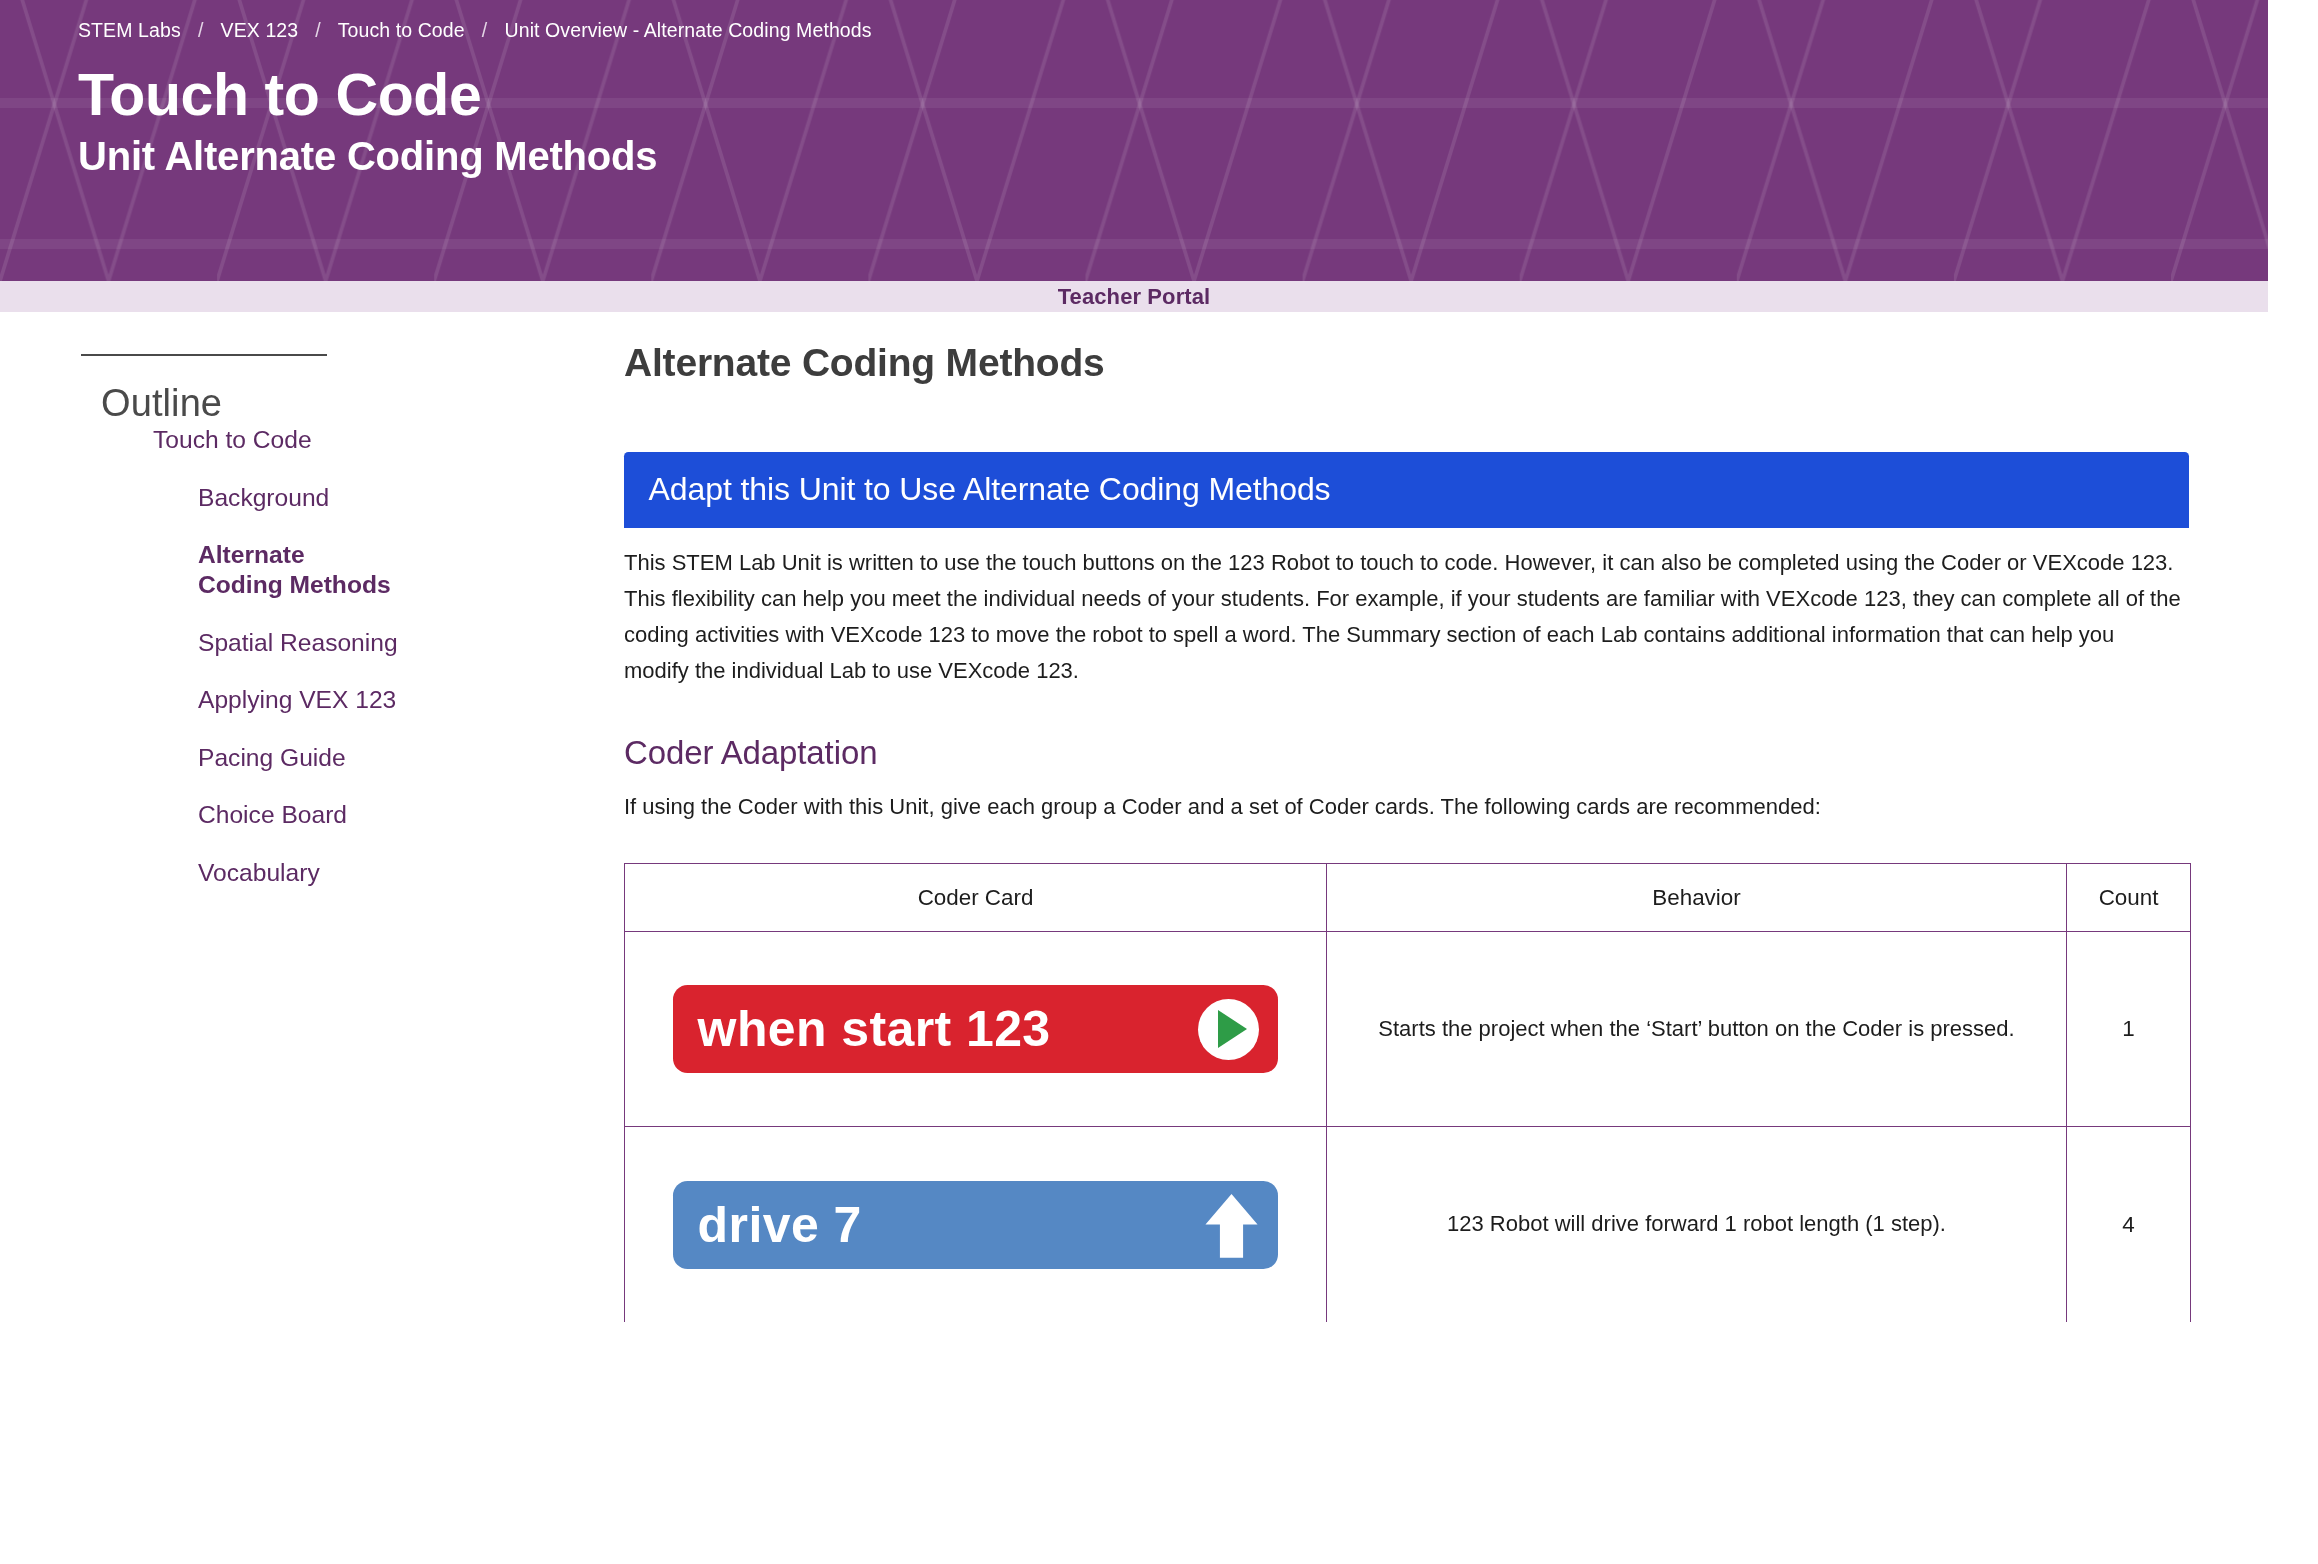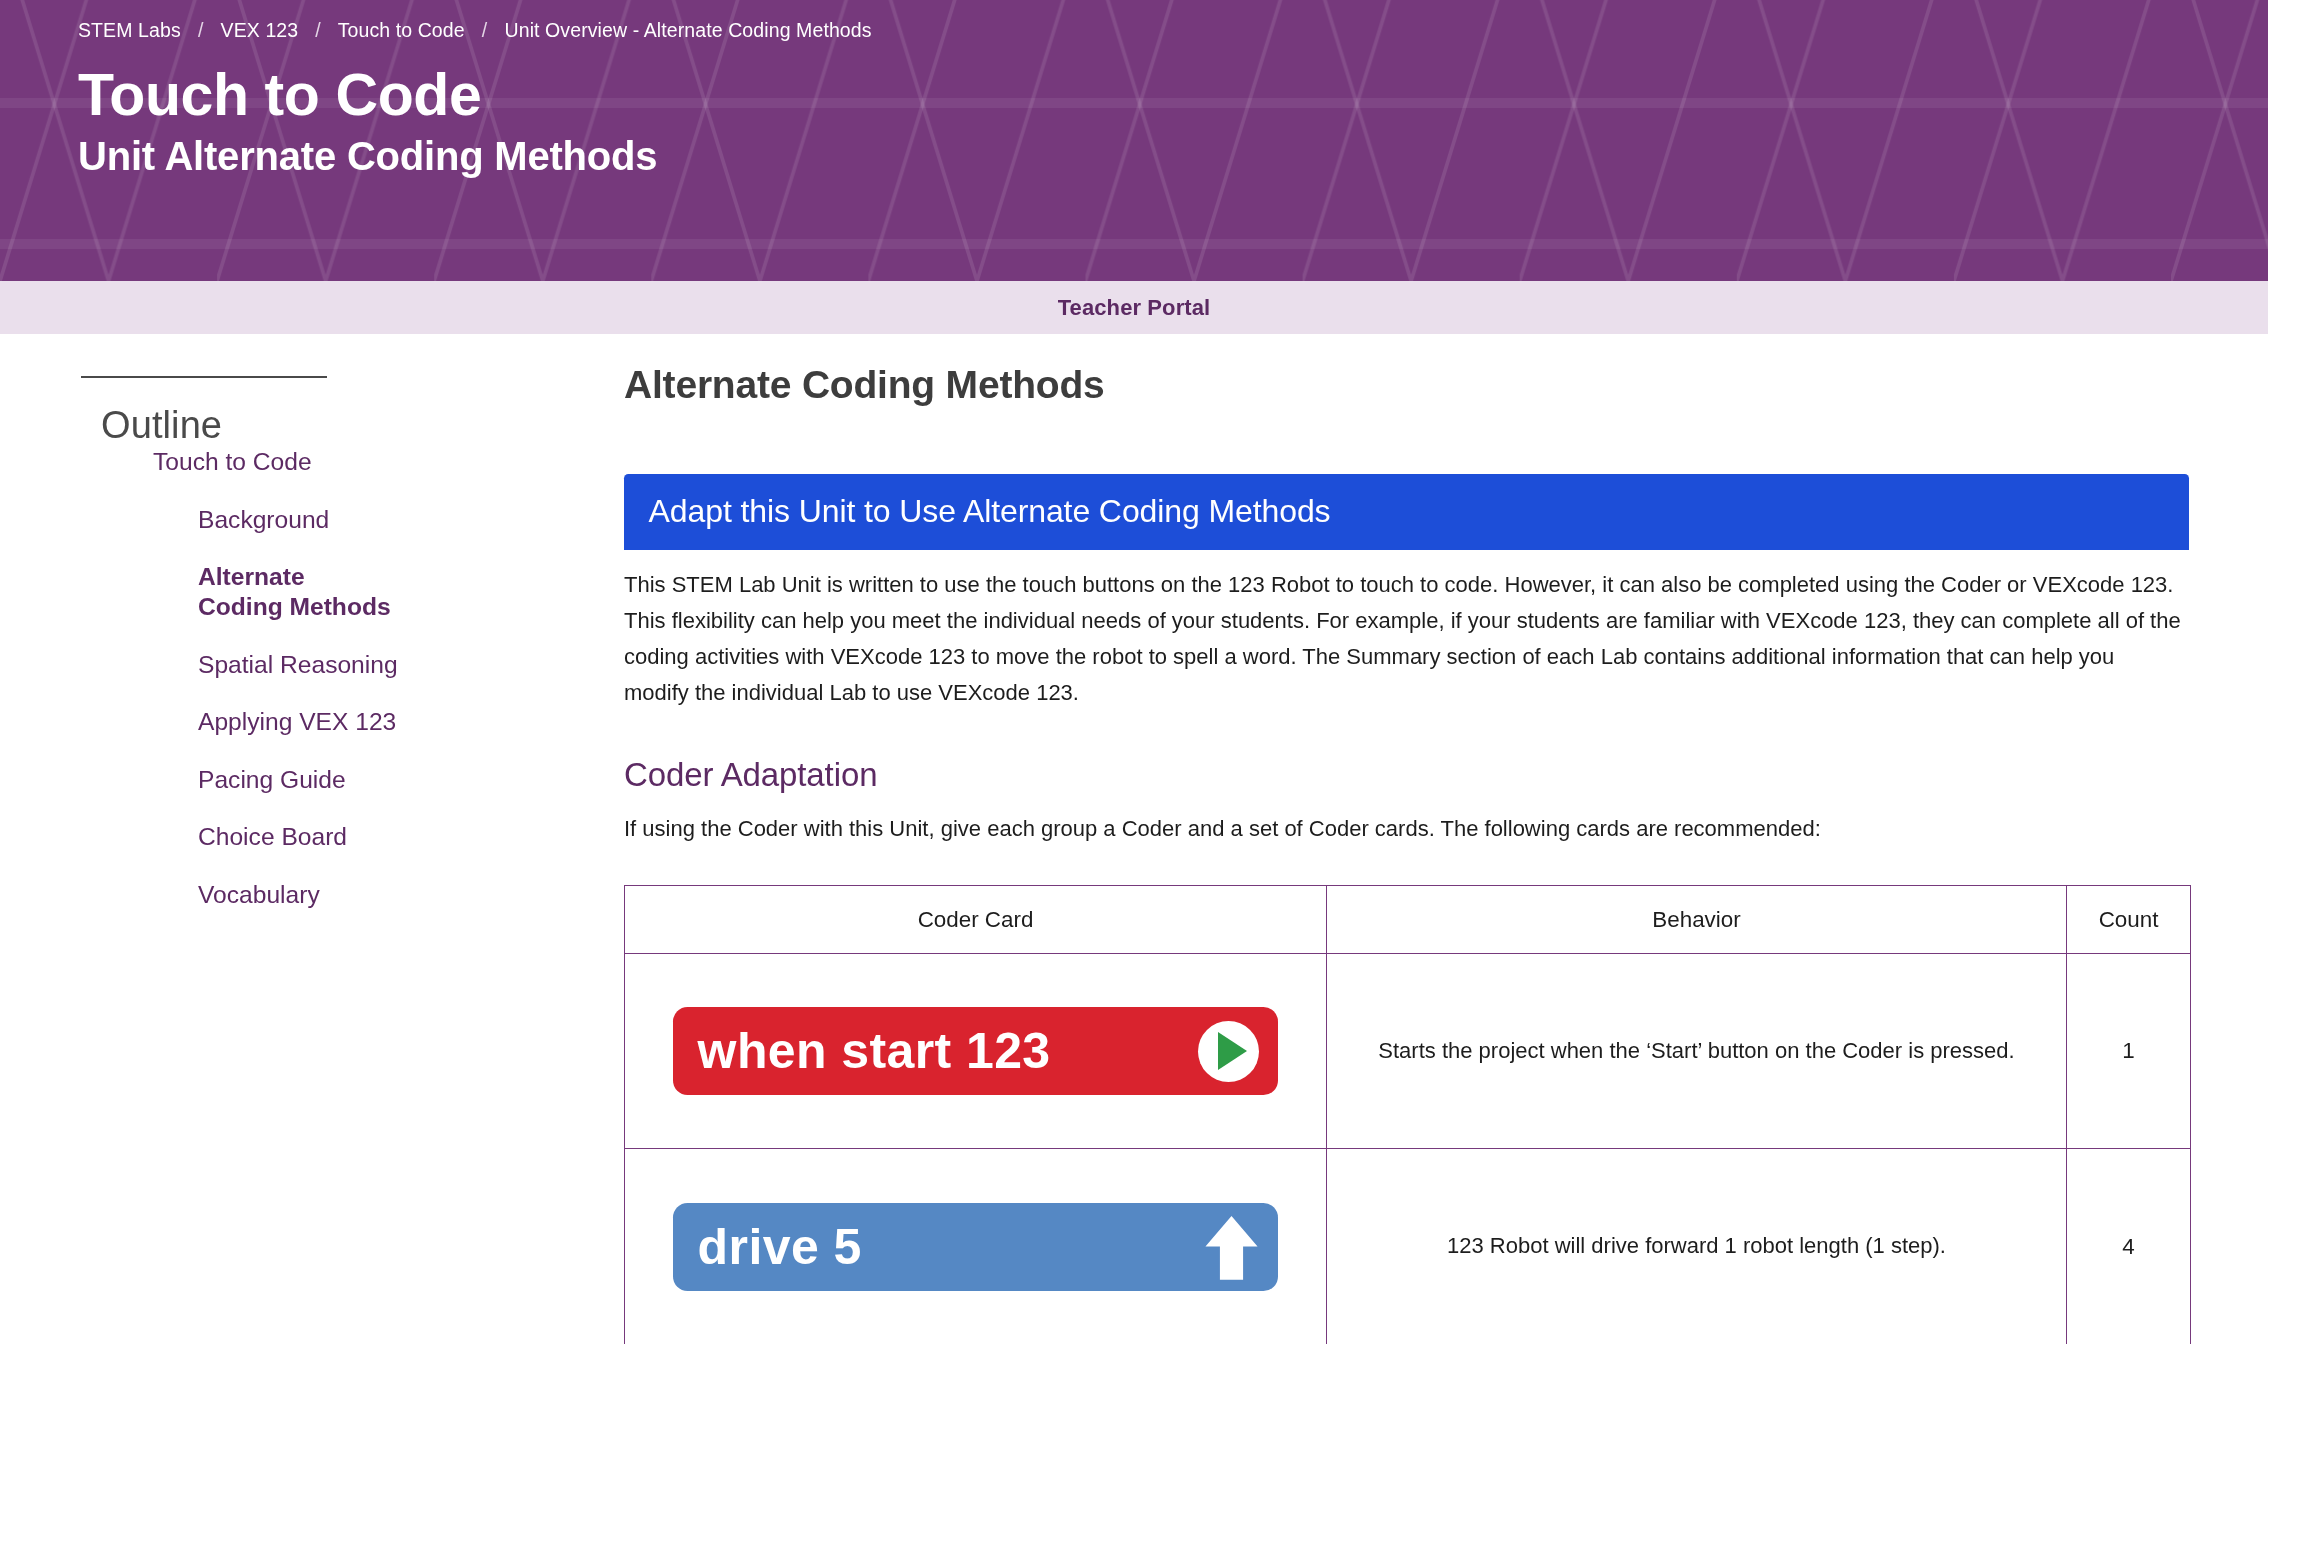--- a/index.html
+++ b/index.html
@@ -63,21 +63,21 @@
     font-size: 40px;
     font-weight: bold;
     color: #ffffff;
     line-height: 1.05;
     letter-spacing: -0.2px;
   }
 
   
   .portal-bar {
     width: 2268px;
-    height: 53px;
+    height: 31px;
     background: #eadfec;
     display: flex;
     align-items: center;
     justify-content: center;
   }
   .portal-bar-label {
     font-size: 22px;
     font-weight: bold;
     color: #5c2a63;
     letter-spacing: 0.1px;
@@ -341,21 +341,21 @@
               </span>
             </div>
           </td>
           <td class="cell-behavior">Starts the project when the ‘Start’ button on the Coder is pressed.</td>
           <td class="cell-count">1</td>
         </tr>
 
         <tr class="row-clipped">
           <td class="cell-card">
             <div class="coder-card card-blue">
-              <span class="coder-card-label">drive 5</span>
+              <span class="coder-card-label">drive 7</span>
               <span class="coder-card-icon">
                 <svg width="55" height="67" viewBox="0 0 76 92" aria-hidden="true">
                   <path d="M38 4 L74 46 L54 46 L54 92 L22 92 L22 46 L2 46 Z" fill="#ffffff"></path>
                 </svg>
               </span>
             </div>
           </td>
           <td class="cell-behavior">123 Robot will drive forward 1 robot length (1 step).</td>
           <td class="cell-count">4</td>
         </tr>

